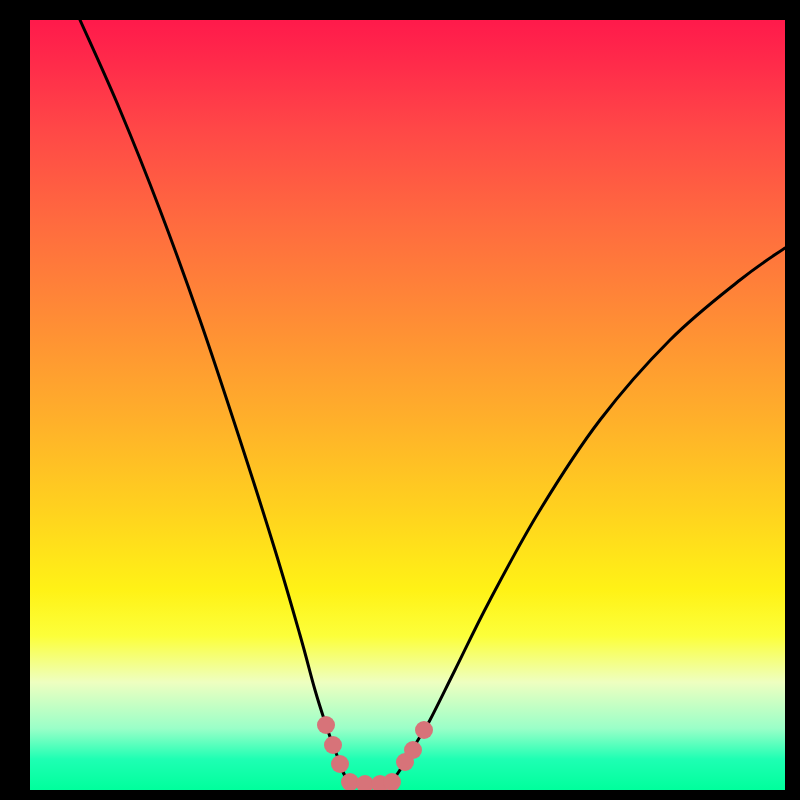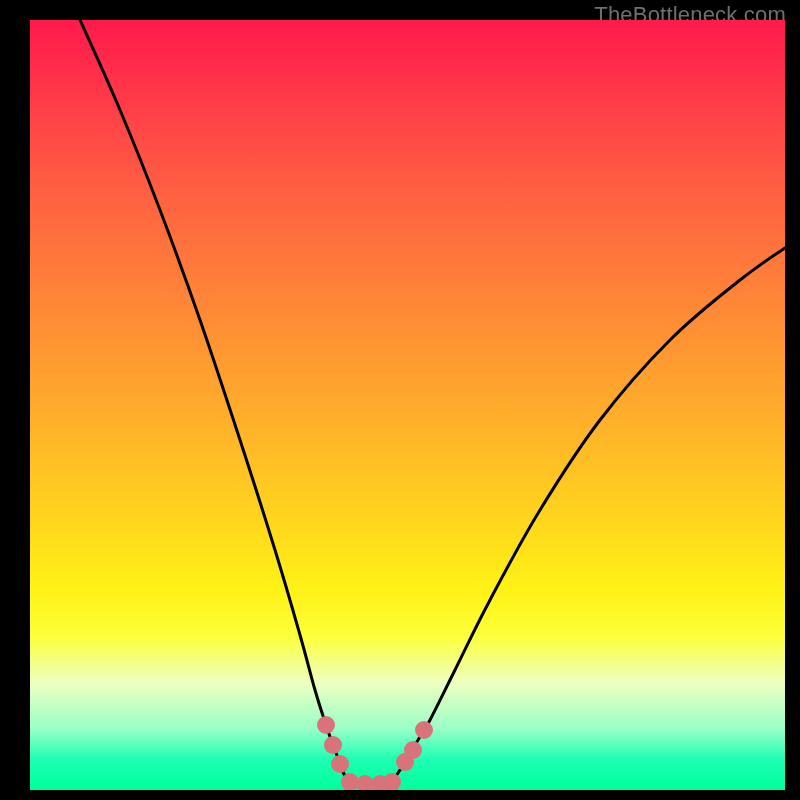--- a/index.html
+++ b/index.html
@@ -56,21 +56,20 @@
     left: 0;
     top: 0;
     width: 755px;
     height: 770px;
   }
 </style>
 </head>
 <body>
 
 <div class="frame">
-  <div class="watermark">TheBottleneck.com</div>
   <div class="plot">
     <svg class="curve" viewBox="0 0 755 770" preserveAspectRatio="none">
       <g id="lines">
           <path d="M 50 0 C 57.2 16.2, 75.6 55.800000000000004, 90 90 C 104.4 124.19999999999999, 115.6 152.2, 130 190 C 144.4 227.8, 155.6 258.6, 170 300 C 184.4 341.4, 196.5 378.6, 210 420 C 223.5 461.4, 234.2 494.9, 245 530 C 255.8 565.1, 262.8 589.8, 270 615 C 277.2 640.2, 280.32 653.8, 285 670 C 289.68 686.2, 292.76 695.1, 296 705 C 299.24 714.9, 300.84 719.06, 303 725 C 305.16 730.94, 306.2 733.14, 308 738 C 309.8 742.86, 310.84 747.32, 313 752 C 315.16 756.68, 318.74 761.84, 320 764 C 320 764, 312.8 764, 320 764 C 327.2 764, 352.8 764, 360 764 C 360 764, 358.56 765.98, 360 764 C 361.44 762.02, 365.12 757.32, 368 753 C 370.88 748.68, 372.4 745.94, 376 740 C 379.6 734.06, 383.68 727.2, 388 720 C 392.32 712.8, 393.34 712.6, 400 700 C 406.66 687.4, 414.2 671.6, 425 650 C 435.8 628.4, 444.7 608.8, 460 580 C 475.3 551.2, 490.2 522.4, 510 490 C 529.8 457.6, 546.6 430.6, 570 400 C 593.4 369.4, 614.8 345.2, 640 320 C 665.2 294.8, 689.3 276.56, 710 260 C 730.7 243.44, 746.9 233.76, 755 228" fill="none" stroke="#000" stroke-width="3" stroke-linecap="round"></path>
         </g>
       <g id="dots">
           <circle cx="296" cy="705" r="9" fill="#d77379"></circle>
           <circle cx="303" cy="725" r="9" fill="#d77379"></circle>
           <circle cx="310" cy="744" r="9" fill="#d77379"></circle>
           <circle cx="320" cy="762" r="9" fill="#d77379"></circle>

